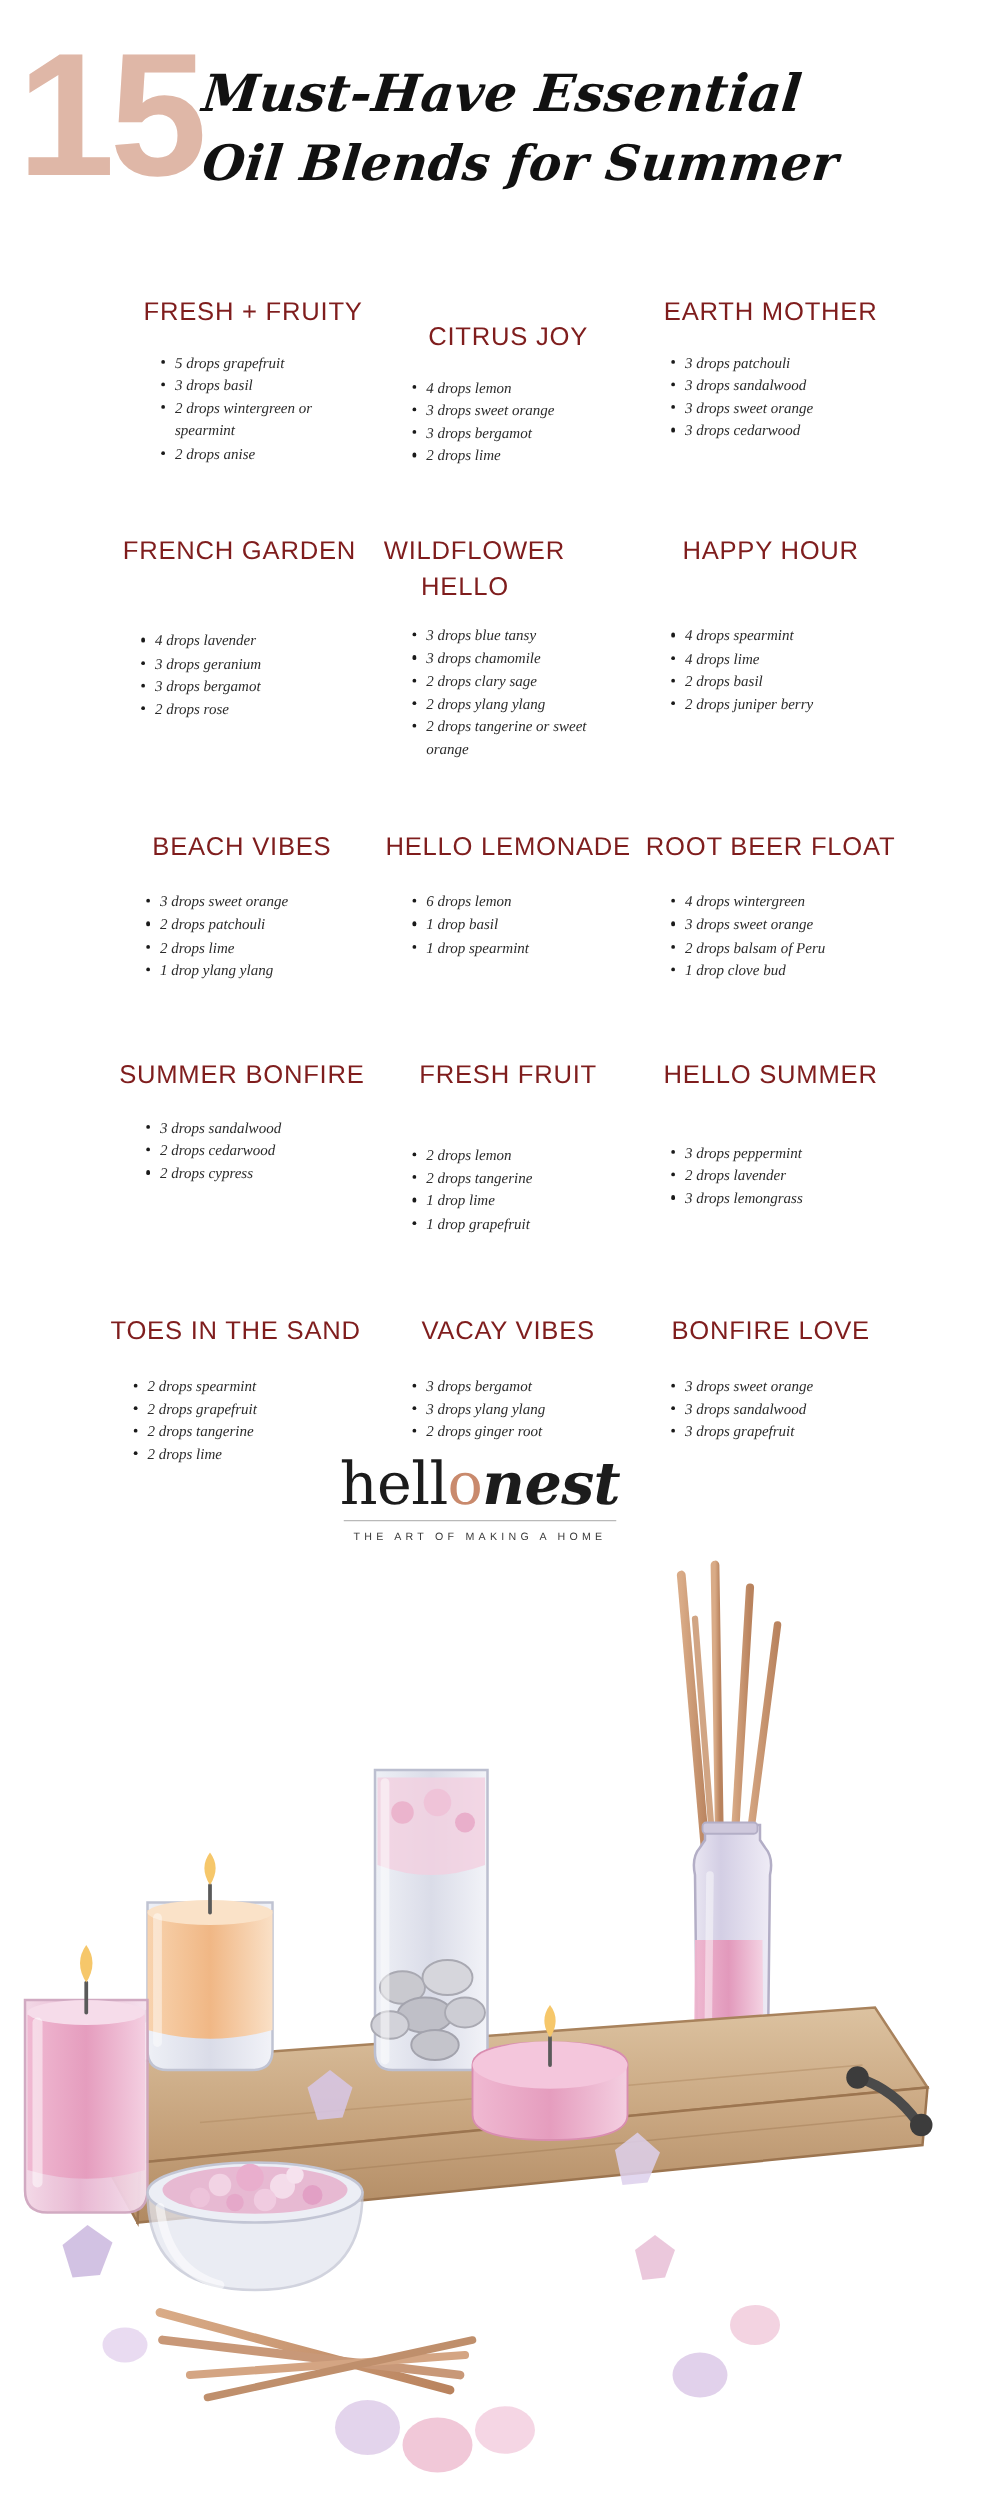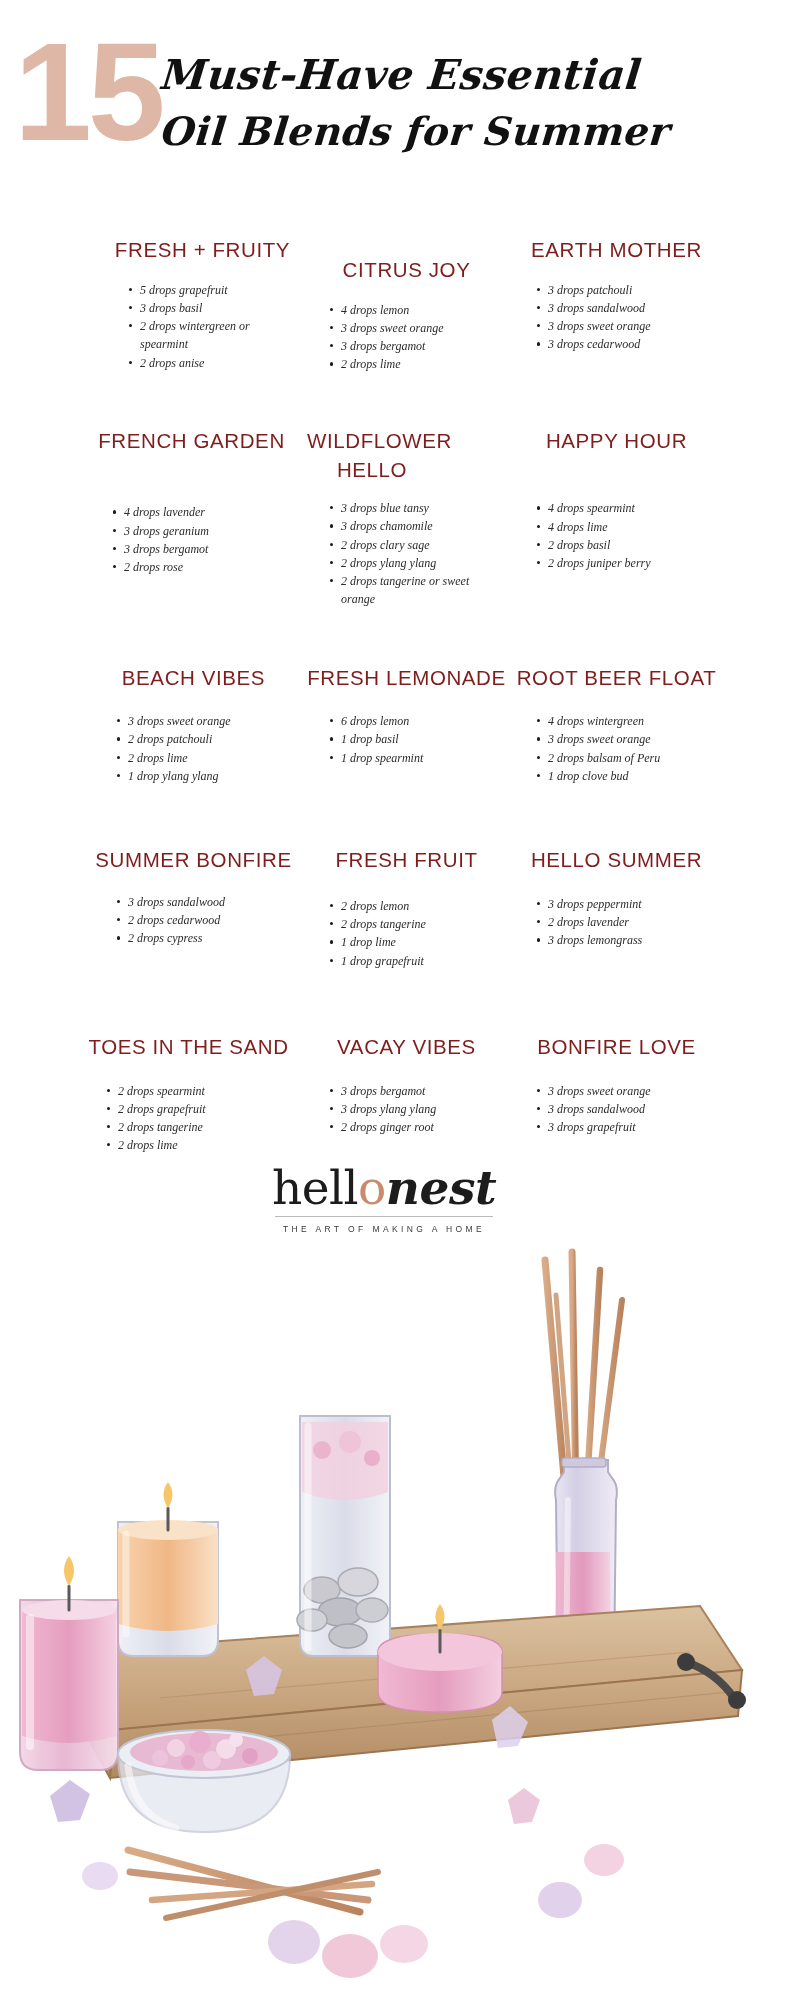--- a/index.html
+++ b/index.html
@@ -129,22 +129,22 @@
   .row3 .c1 { padding-left: 14px; }
   .row3 .c2 { padding-left: 14px; }
   .row3 .c3 { padding-left: 8px; }
   .row3 .blend-title { margin-bottom: 20px; }
 
   .row4 { margin-top: 60px; }
   .row4 .c1 { padding-left: 14px; }
   .row4 .c2 { padding-left: 14px; }
   .row4 .c3 { padding-left: 8px; }
   .row4 .c1 .blend-title { margin-bottom: 18px; }
-  .row4 .c2 .blend-title { margin-bottom: 22px; }
-  .row4 .c3 .blend-title { margin-bottom: 20px; }
+  .row4 .c2 .blend-title { margin-bottom: 40px; }
+  .row4 .c3 .blend-title { margin-bottom: 38px; }
 
   .row5 { margin-top: 62px; }
   .row5 .c1 { padding-left: 4px; }
   .row5 .c2 { padding-left: 14px; }
   .row5 .c3 { padding-left: 8px; }
   .row5 .blend-title { margin-bottom: 20px; }
 
   
   .logo-wrap {
     position: absolute;
@@ -270,21 +270,21 @@
     <div class="cell c1">
       <div class="blend-title">BEACH VIBES</div>
       <ul class="blend-list">
         <li>3 drops sweet orange</li>
         <li>2 drops patchouli</li>
         <li>2 drops lime</li>
         <li>1 drop ylang ylang</li>
       </ul>
     </div>
     <div class="cell c2">
-      <div class="blend-title">FRESH LEMONADE</div>
+      <div class="blend-title">HELLO LEMONADE</div>
       <ul class="blend-list">
         <li>6 drops lemon</li>
         <li>1 drop basil</li>
         <li>1 drop spearmint</li>
       </ul>
     </div>
     <div class="cell c3">
       <div class="blend-title">ROOT BEER FLOAT</div>
       <ul class="blend-list">
         <li>4 drops wintergreen</li>

